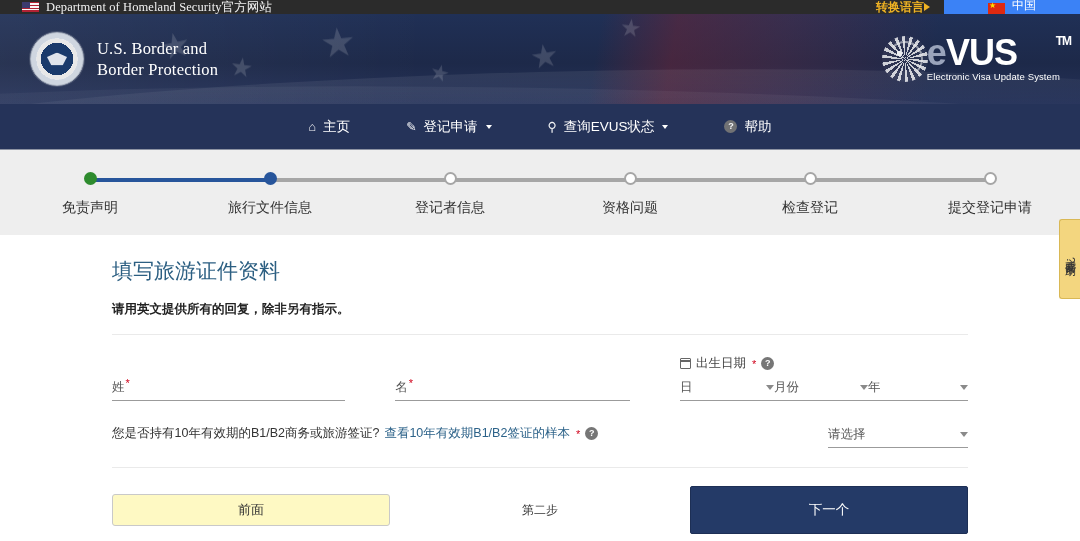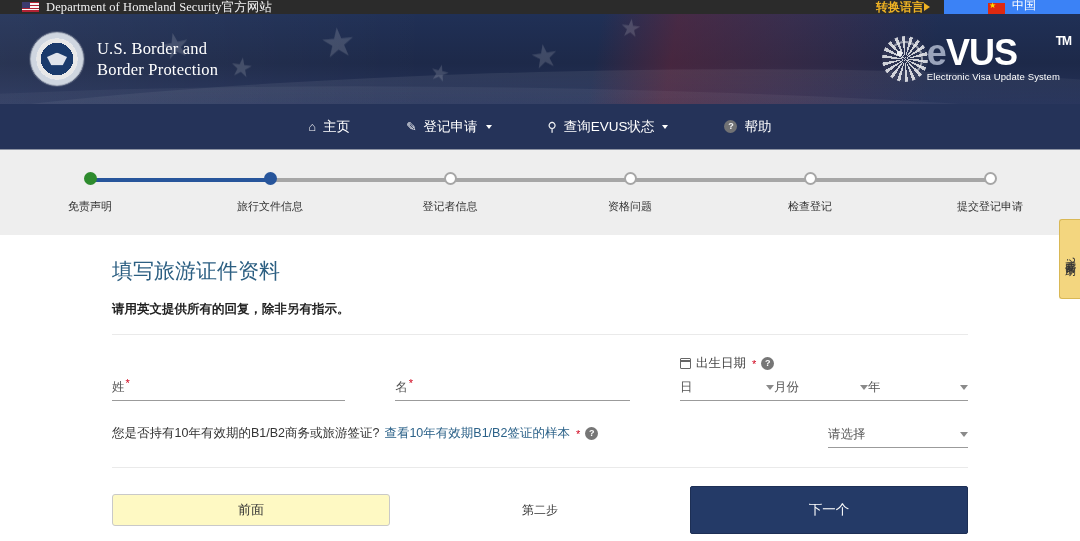--- a/index.html
+++ b/index.html
@@ -251,21 +251,21 @@
     background: #ffffff;
     border: 2px solid #a6a6a6;
     position: relative;
     z-index: 2;
     box-sizing: border-box;
   }
   .step.done .dot { background: #2e8b2e; border-color: #2e8b2e; }
   .step.current .dot { background: #27559b; border-color: #27559b; }
   .step-label {
     margin-top: 14px;
-    font-size: 11px;
+    font-size: 14px;
     color: #333333;
     white-space: nowrap;
   }
 
   
   .content {
     padding: 22px 112px 0 112px;
     background: #ffffff;
   }
   .page-title {

